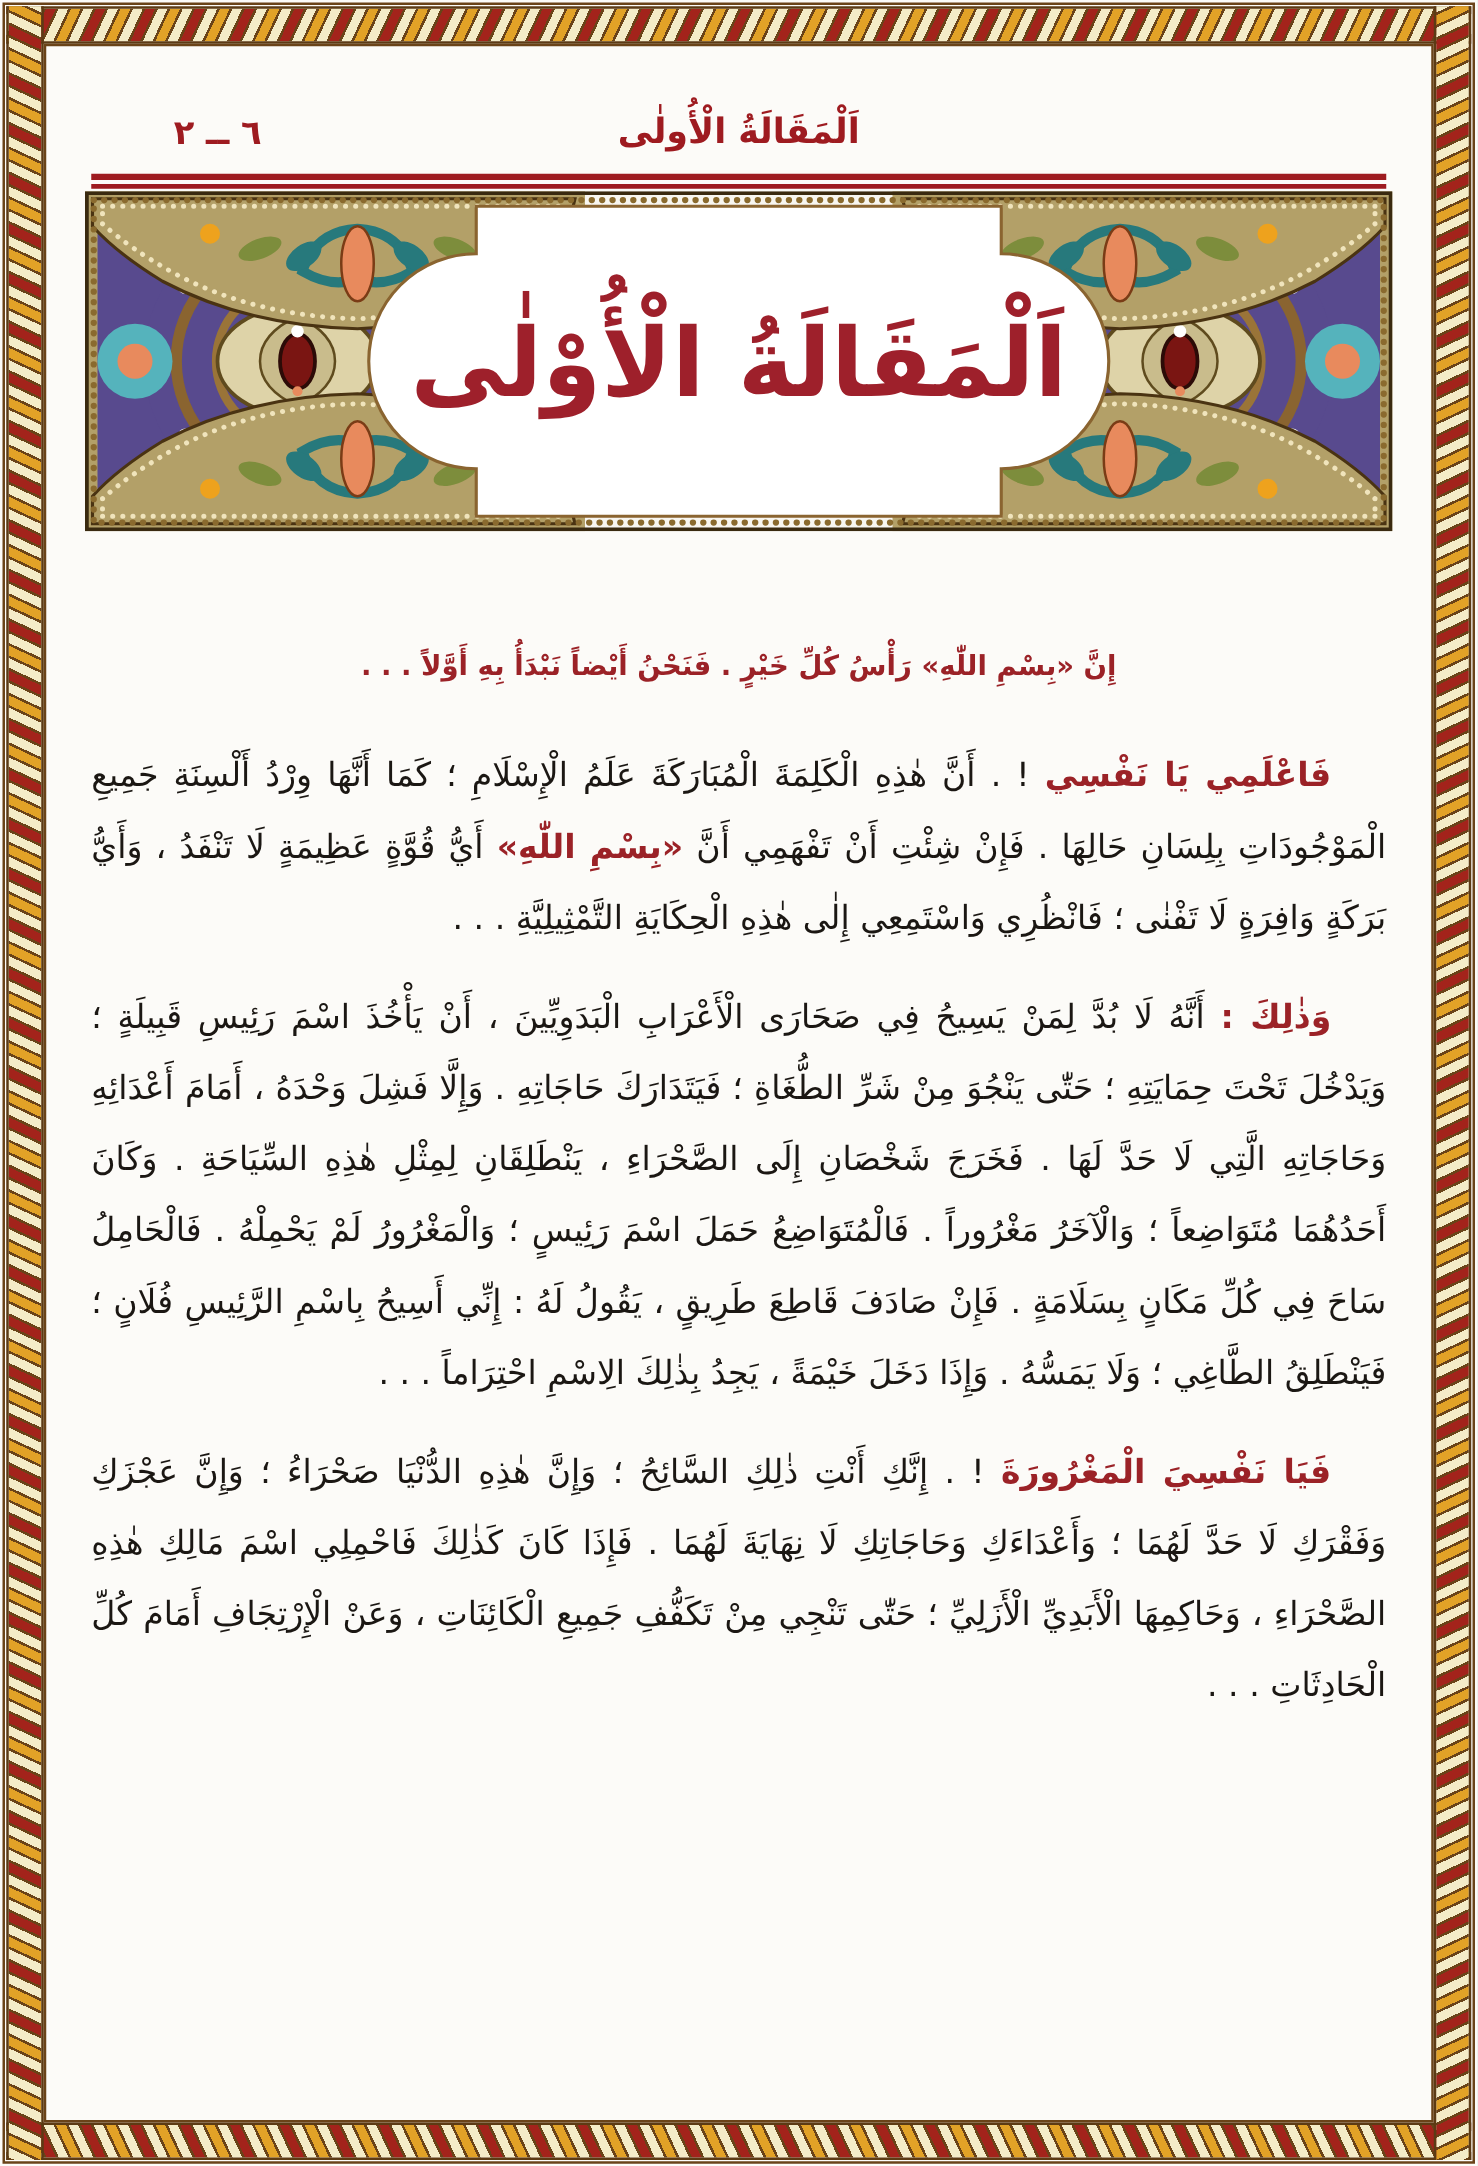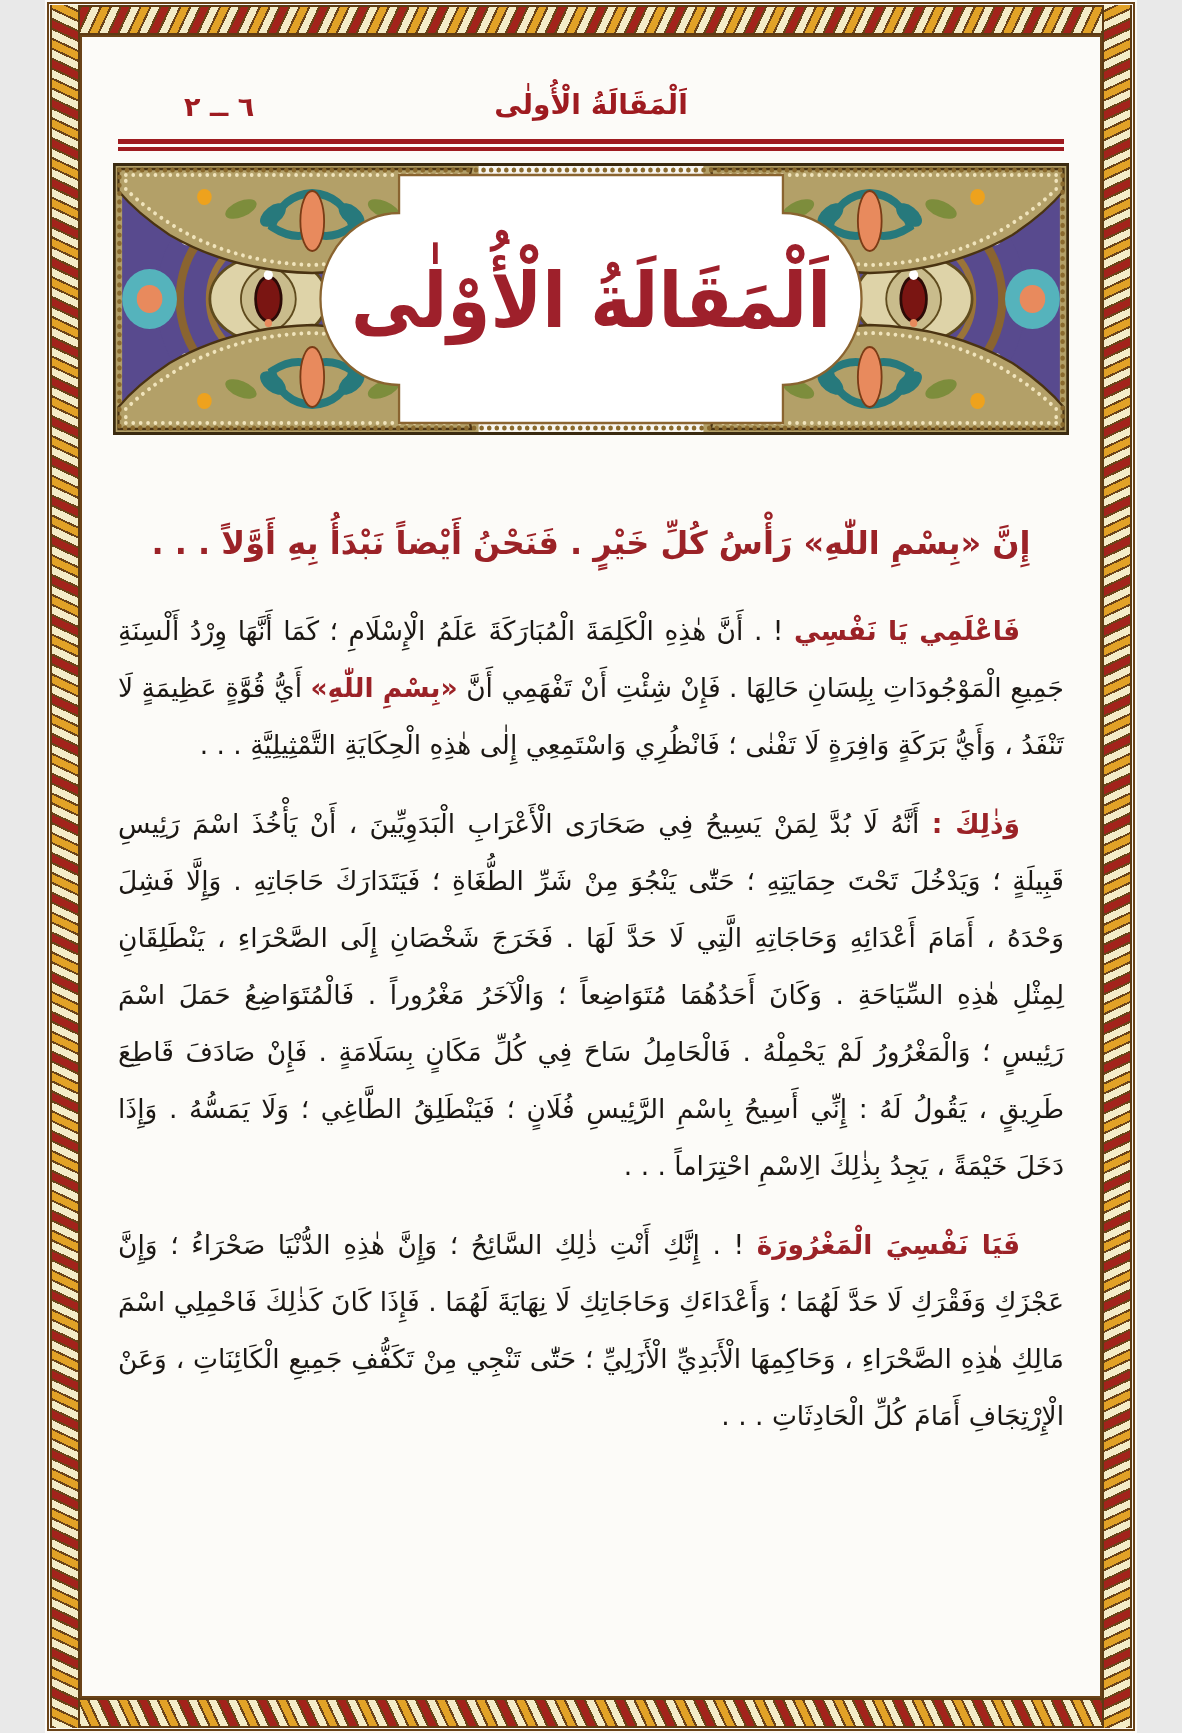--- a/index.html
+++ b/index.html
@@ -3,21 +3,21 @@
 <meta charset="utf-8">
 <style>
   :root{
     --red:#9e1b20; --title-red:#9e202b; --lead-red:#9b2227; --ink:#1b1713;
     --br-brown:#6a4318; --br-cream:#f4ecc8; --br-gold:#e2a227; --br-red:#a3231b;
   }
   *{box-sizing:border-box; margin:0; padding:0;}
   html,body{background:#e9e9e9;}
   body{font-family:"DejaVu Sans", sans-serif;}
   .page{
-    position:relative; width:1092px; height:1733px; margin:0 auto;
+    position:relative; width:1182px; height:1733px; margin:0 auto;
     background:#fcfbf8; overflow:hidden;
   }
   .outer-ring{position:absolute; inset:2px; border:2px solid var(--br-brown); pointer-events:none;}
   .inner-ring{position:absolute; inset:35px; border:2px solid var(--br-brown); pointer-events:none;}
   .chain{position:absolute; pointer-events:none;}
   .b-top,.b-bottom{
     left:5px; right:5px; height:30px;
     border-top:2px solid #5c3b14; border-bottom:2px solid #5c3b14;
     background:repeating-linear-gradient(115deg,
       var(--br-brown) 0 2px, var(--br-cream) 2px 9px, var(--br-brown) 9px 11px,
@@ -41,30 +41,30 @@
     letter-spacing:0;
   }
   .pagenum{
     position:absolute; top:8px; left:66px; font-size:27px; font-weight:bold;
     color:var(--red); direction:rtl;
   }
   .rule{
     margin-top:12px; height:12px;
     background:linear-gradient(to bottom, var(--red) 0 5px, transparent 5px 8px, var(--red) 8px 12px);
   }
-  .banner{margin:12px -5px 0; height:272px; position:relative;text-decoration:underline;}
+  .banner{margin:2px -5px 0; height:272px; position:relative;text-decoration:underline;}
   .banner svg{display:block; width:100%; height:100%;}
   .article{
     direction:rtl; text-align:justify; margin-top:80px;
     font-size:26.5px; line-height:57px; color:var(--ink);
   }
   .article p{margin:0 0 22px; text-indent:44px;}
   .article p.opening{
     text-align:center; text-indent:0; color:var(--lead-red);
-    font-weight:bold; font-size:32px; margin-bottom:30px;
+    font-weight:bold; font-size:22px; margin-bottom:30px;
   }
   .article .red{color:var(--lead-red); font-weight:bold;}
 </style>
 </head>
 <body>
 
 <div class="page">
   <div class="outer-ring"></div>
   <div class="chain b-top"></div>
   <div class="chain b-bottom"></div>

